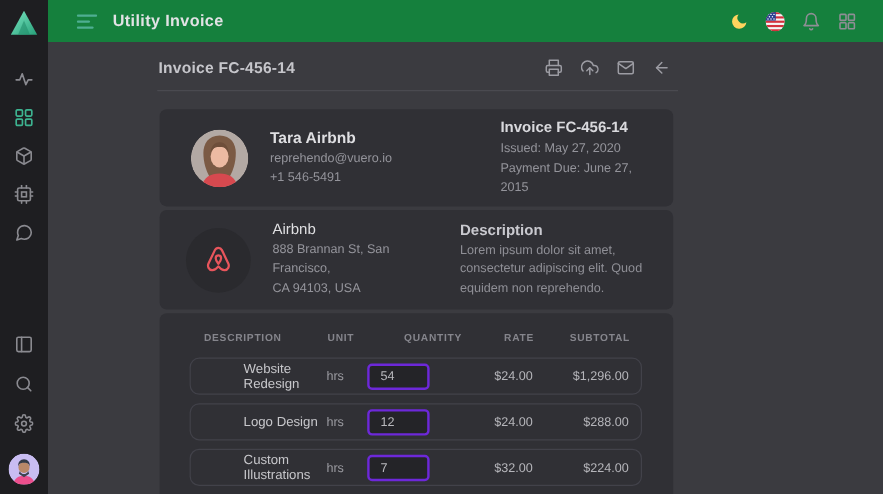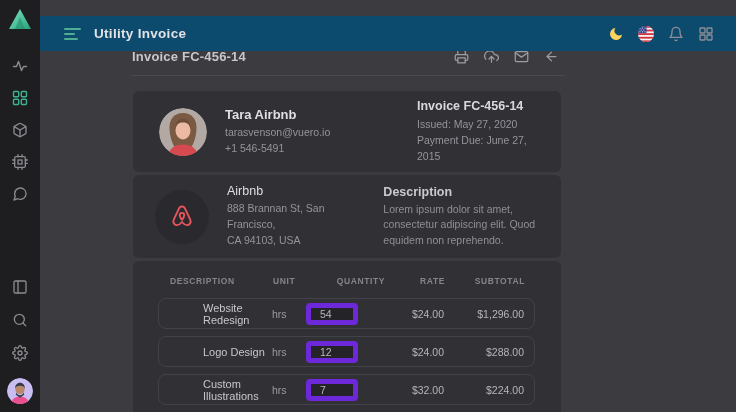--- a/index.html
+++ b/index.html
@@ -23,22 +23,22 @@
     display:flex; align-items:center; justify-content:center;
   }
   .side-icon svg { width:16px; height:16px; }
   .side-icon.active { color:#3db390; }
   .side-bottom { margin-top:auto; display:flex; flex-direction:column; align-items:center; }
   .side-bottom .side-icon { margin-top:0; margin-bottom:17px; }
   .side-avatar { width:26px; height:26px; border-radius:50%; overflow:hidden; cursor:pointer; }
 
   
   .navbar {
-    position:absolute; left:40px; top:16px; right:0; height:35px;
-    background:#0c4a6e; display:flex; align-items:center;
+    position:absolute; left:40px; top:0; right:0; height:35px;
+    background:#15803d; display:flex; align-items:center;
     padding:0 22px 0 24px; z-index:4;
   }
   .hamburger { width:17px; height:14px; cursor:pointer; margin-right:13px; }
   .nav-title { font-size:13.5px; font-weight:bold; color:#e2e2e5; letter-spacing:.3px; }
   .nav-right { margin-left:auto; display:flex; align-items:center; gap:13px; }
   .nav-icon { width:17px; height:17px; cursor:pointer; color:#8e8e95; display:flex; align-items:center; justify-content:center; }
   .nav-icon svg { width:16px; height:16px; }
 
   
   .main {
@@ -86,21 +86,21 @@
   .th.c-qty { text-align:right; }
   .th.c-rate, .th.c-sub { text-align:right; }
   .irow {
     height:31px; border:1px solid #42424a; border-radius:8px; margin-bottom:7px;
     padding:0 10px 0 12px;
   }
   .cell-desc { font-size:11px; color:#c7c7cb;margin-left:32px; }
   .cell-unit { font-size:10.5px; color:#9a9aa0; }
   .cell-rate, .cell-sub { font-size:10.5px; color:#b5b5ba; text-align:right; }
   .qty-input {
-    width:52px; height:22px; background:#242428; border:5px solid #6d28d9; border-radius:4px;
+    width:52px; height:22px; background:#242428; border:2px solid #6d28d9; border-radius:4px;
     color:#b8b8bc; font-size:10.5px; padding:0 9px; outline:none;
     font-family:"Liberation Sans", sans-serif;
   }
 </style>
 </head>
 <body>
 
 <div class="sidebar">
   <div class="side-logo">
     <svg viewBox="0 0 24 22">
@@ -286,21 +286,21 @@
         <svg viewBox="0 0 48 48">
           <circle cx="24" cy="24" r="24" fill="#b3a9a4"></circle>
           <path d="M24 5c-9.5 0-13.5 7-13.5 14.5 0 8.5 2.5 15 5 19.5h17c2.5-4.5 5-11 5-19.5C37.5 12 33.5 5 24 5z" fill="#7b5a44"></path>
           <ellipse cx="24" cy="22.5" rx="7.5" ry="9" fill="#ecbaa2"></ellipse>
           <path d="M16.5 20c0-6 3-9.5 7.5-9.5s7.5 3.5 7.5 9.5c-1-4-3-5.5-7.5-5.5s-6.5 1.5-7.5 5.5z" fill="#6e4e3a"></path>
           <path d="M9 48c1.5-8.5 7.5-11.5 15-11.5S37.5 39.5 39 48z" fill="#d6494f"></path>
         </svg>
       </div>
       <div class="user-meta">
         <div class="user-name">Tara Airbnb</div>
-        <div class="user-line">tarasvenson@vuero.io</div>
+        <div class="user-line">reprehendo@vuero.io</div>
         <div class="user-line">+1 546-5491</div>
       </div>
       <div class="inv-meta">
         <div class="inv-number">Invoice FC-456-14</div>
         <div class="inv-line">Issued: May 27, 2020</div>
         <div class="inv-line">Payment Due: June 27, 2015</div>
       </div>
     </div>
 
     <div class="card card-company">

